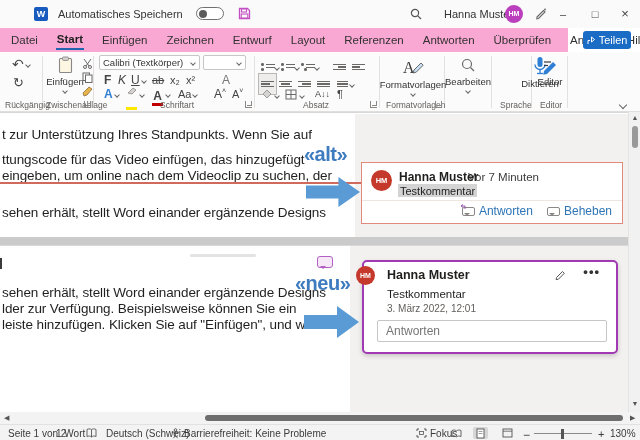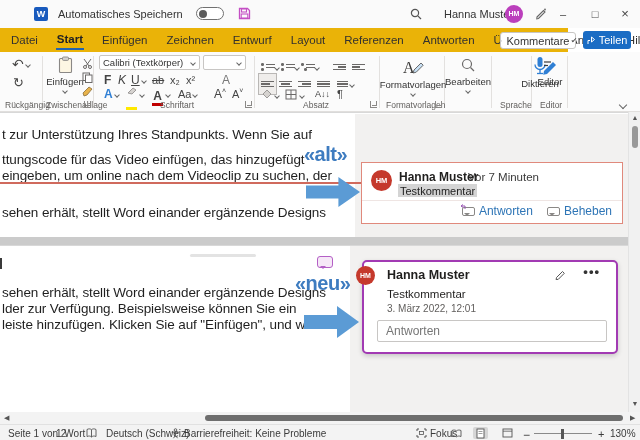--- a/index.html
+++ b/index.html
@@ -21,21 +21,21 @@
   .doc-title { position:absolute; left:183px; top:8px; width:260px; text-align:center; font-size:11px; color:#333; white-space:nowrap; left:180px; width:230px; }
   .doc-saved { color:#555; }
   .tb-chev { display:inline-block; width:6px; height:6px; border-right:1.3px solid #555; border-bottom:1.3px solid #555; transform:rotate(45deg) translateY(-2px); margin-left:4px; }
   .search-ic { position:absolute; left:410px; top:8px; }
   .user-name { position:absolute; left:444px; top:8px; font-size:11px; color:#333; }
   .avatar-tb { position:absolute; left:505px; top:5px; width:18px; height:18px; border-radius:50%; background:#bb3fbc; color:#fff; font-size:7px; font-weight:bold; text-align:center; line-height:18px; }
   .pen-tb { position:absolute; left:534px; top:7px; }
   .winbtn { position:absolute; top:6px; width:18px; height:16px; text-align:center; font-size:11px; color:#444; line-height:16px; }
 
   
-  .menubar { position:absolute; left:0; top:28px; width:568px; height:24px; background:#eab308; }
+  .menubar { position:absolute; left:0; top:28px; width:568px; height:24px; background:#f9a8d4; }
   .tabs { position:absolute; left:10px; top:0; height:24px; display:flex; gap:17px; align-items:center; font-size:11.5px; color:#323130; }
   .tab { padding:2px 1px; cursor:default; white-space:nowrap; }
   .tab.active { font-weight:bold; color:#222; border-bottom:2.5px solid #2464ae; padding-bottom:3px; }
   .comments-btn { position:absolute; left:500px; top:4px; width:76px; height:17px; border:1px solid #c8c6c4; border-radius:3px; background:#fff; display:flex; align-items:center; justify-content:center; gap:4px; font-size:11px; color:#333; }
   .comments-btn .chev { width:5px; height:5px; border-right:1.2px solid #555; border-bottom:1.2px solid #555; transform:rotate(45deg); margin-top:-2px; }
   .share-btn { position:absolute; left:583px; top:3px; width:48px; height:18px; background:#1a6cc4; border-radius:3px; color:#fff; font-size:11px; display:flex; align-items:center; justify-content:center; gap:3px; }
 
   
   .ribbon { position:absolute; left:0; top:52px; width:640px; height:60px; background:#fbfbfb; border-bottom:1px solid #e1dfdd; }
   .rsep { position:absolute; top:4px; width:1px; height:52px; background:#e3e1df; }
@@ -153,27 +153,20 @@
       <span class="tab active">Start</span>
       <span class="tab">Einfügen</span>
       <span class="tab">Zeichnen</span>
       <span class="tab">Entwurf</span>
       <span class="tab">Layout</span>
       <span class="tab">Referenzen</span>
       <span class="tab">Antworten</span>
       <span class="tab">Überprüfen</span>
       <span class="tab">Ansicht</span>
       <span class="tab">Hilfe</span>
-    </div>
-    <div class="comments-btn">
-      <svg width="11" height="10" viewBox="0 0 11 10">
-          <path d="M1 1h9v6H4L2 9V7H1z" fill="none" stroke="#555" stroke-width="1"></path>
-        </svg>
-      <span>Kommentare</span>
-      <span class="chev"></span>
     </div>
     <div class="share-btn">
       <svg width="9" height="9" viewBox="0 0 9 9">
           <path d="M1 8V4.5h2M4.5 1l3 2.5-3 2.5V1z" fill="none" stroke="#fff" stroke-width="1"></path>
         </svg>
       <span>Teilen</span>
     </div>
   </div>
 
   <div class="ribbon">

